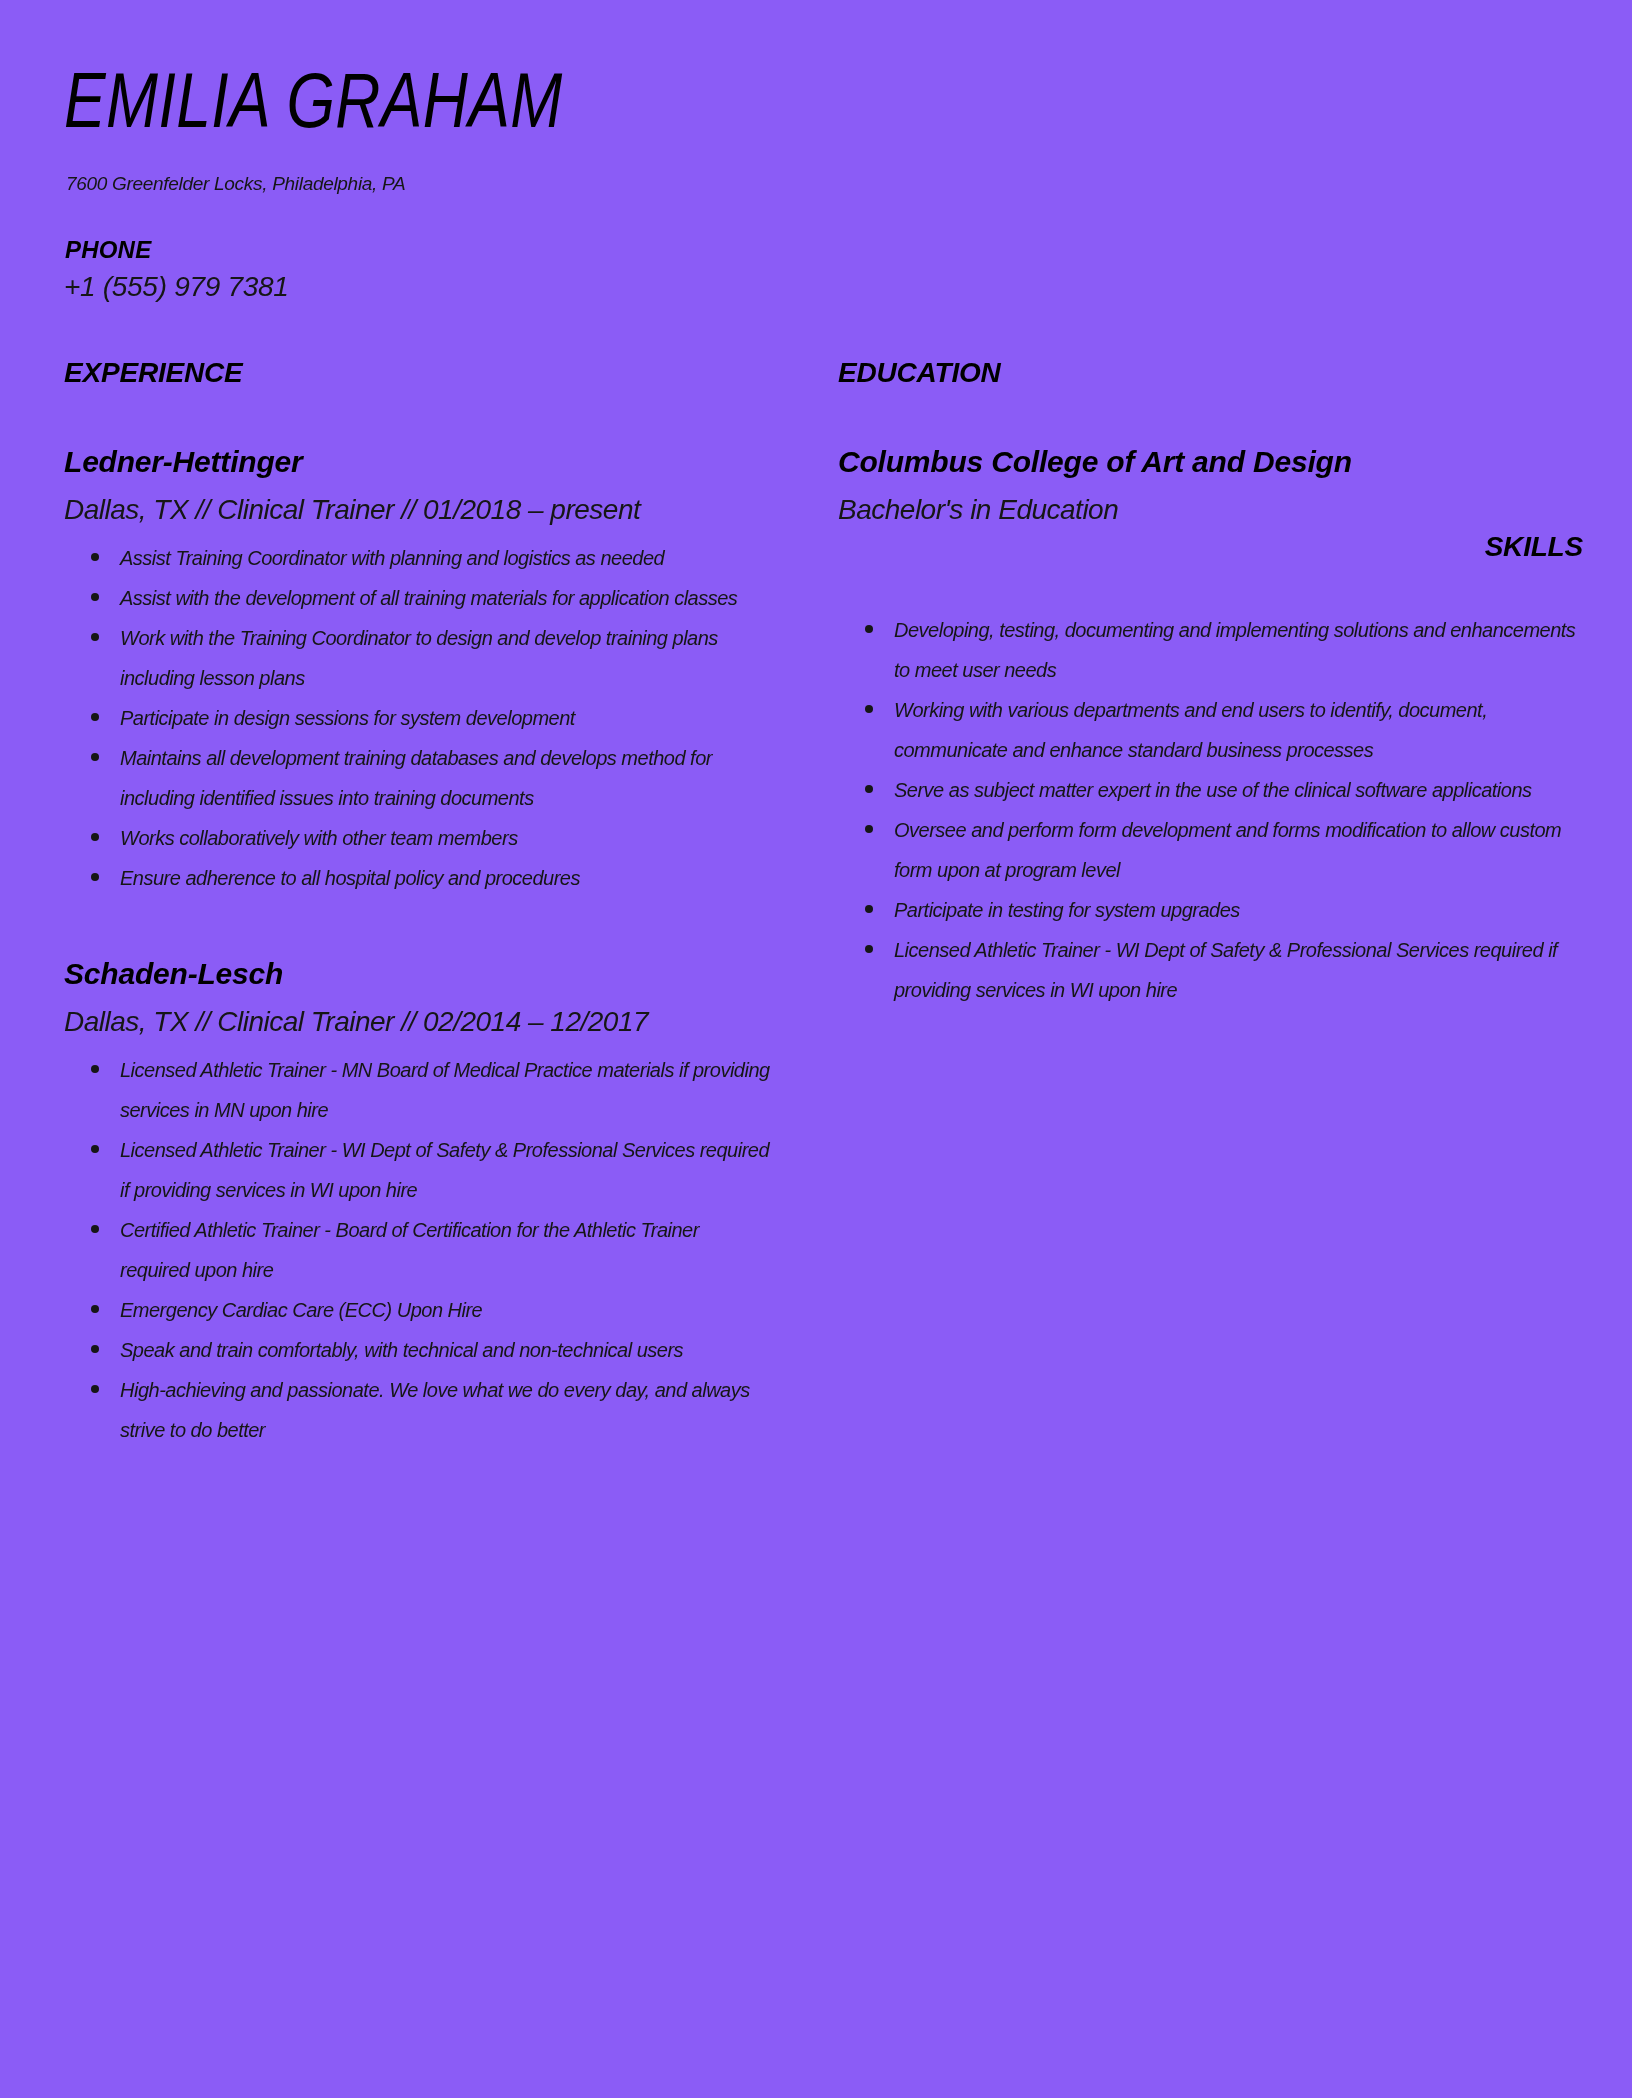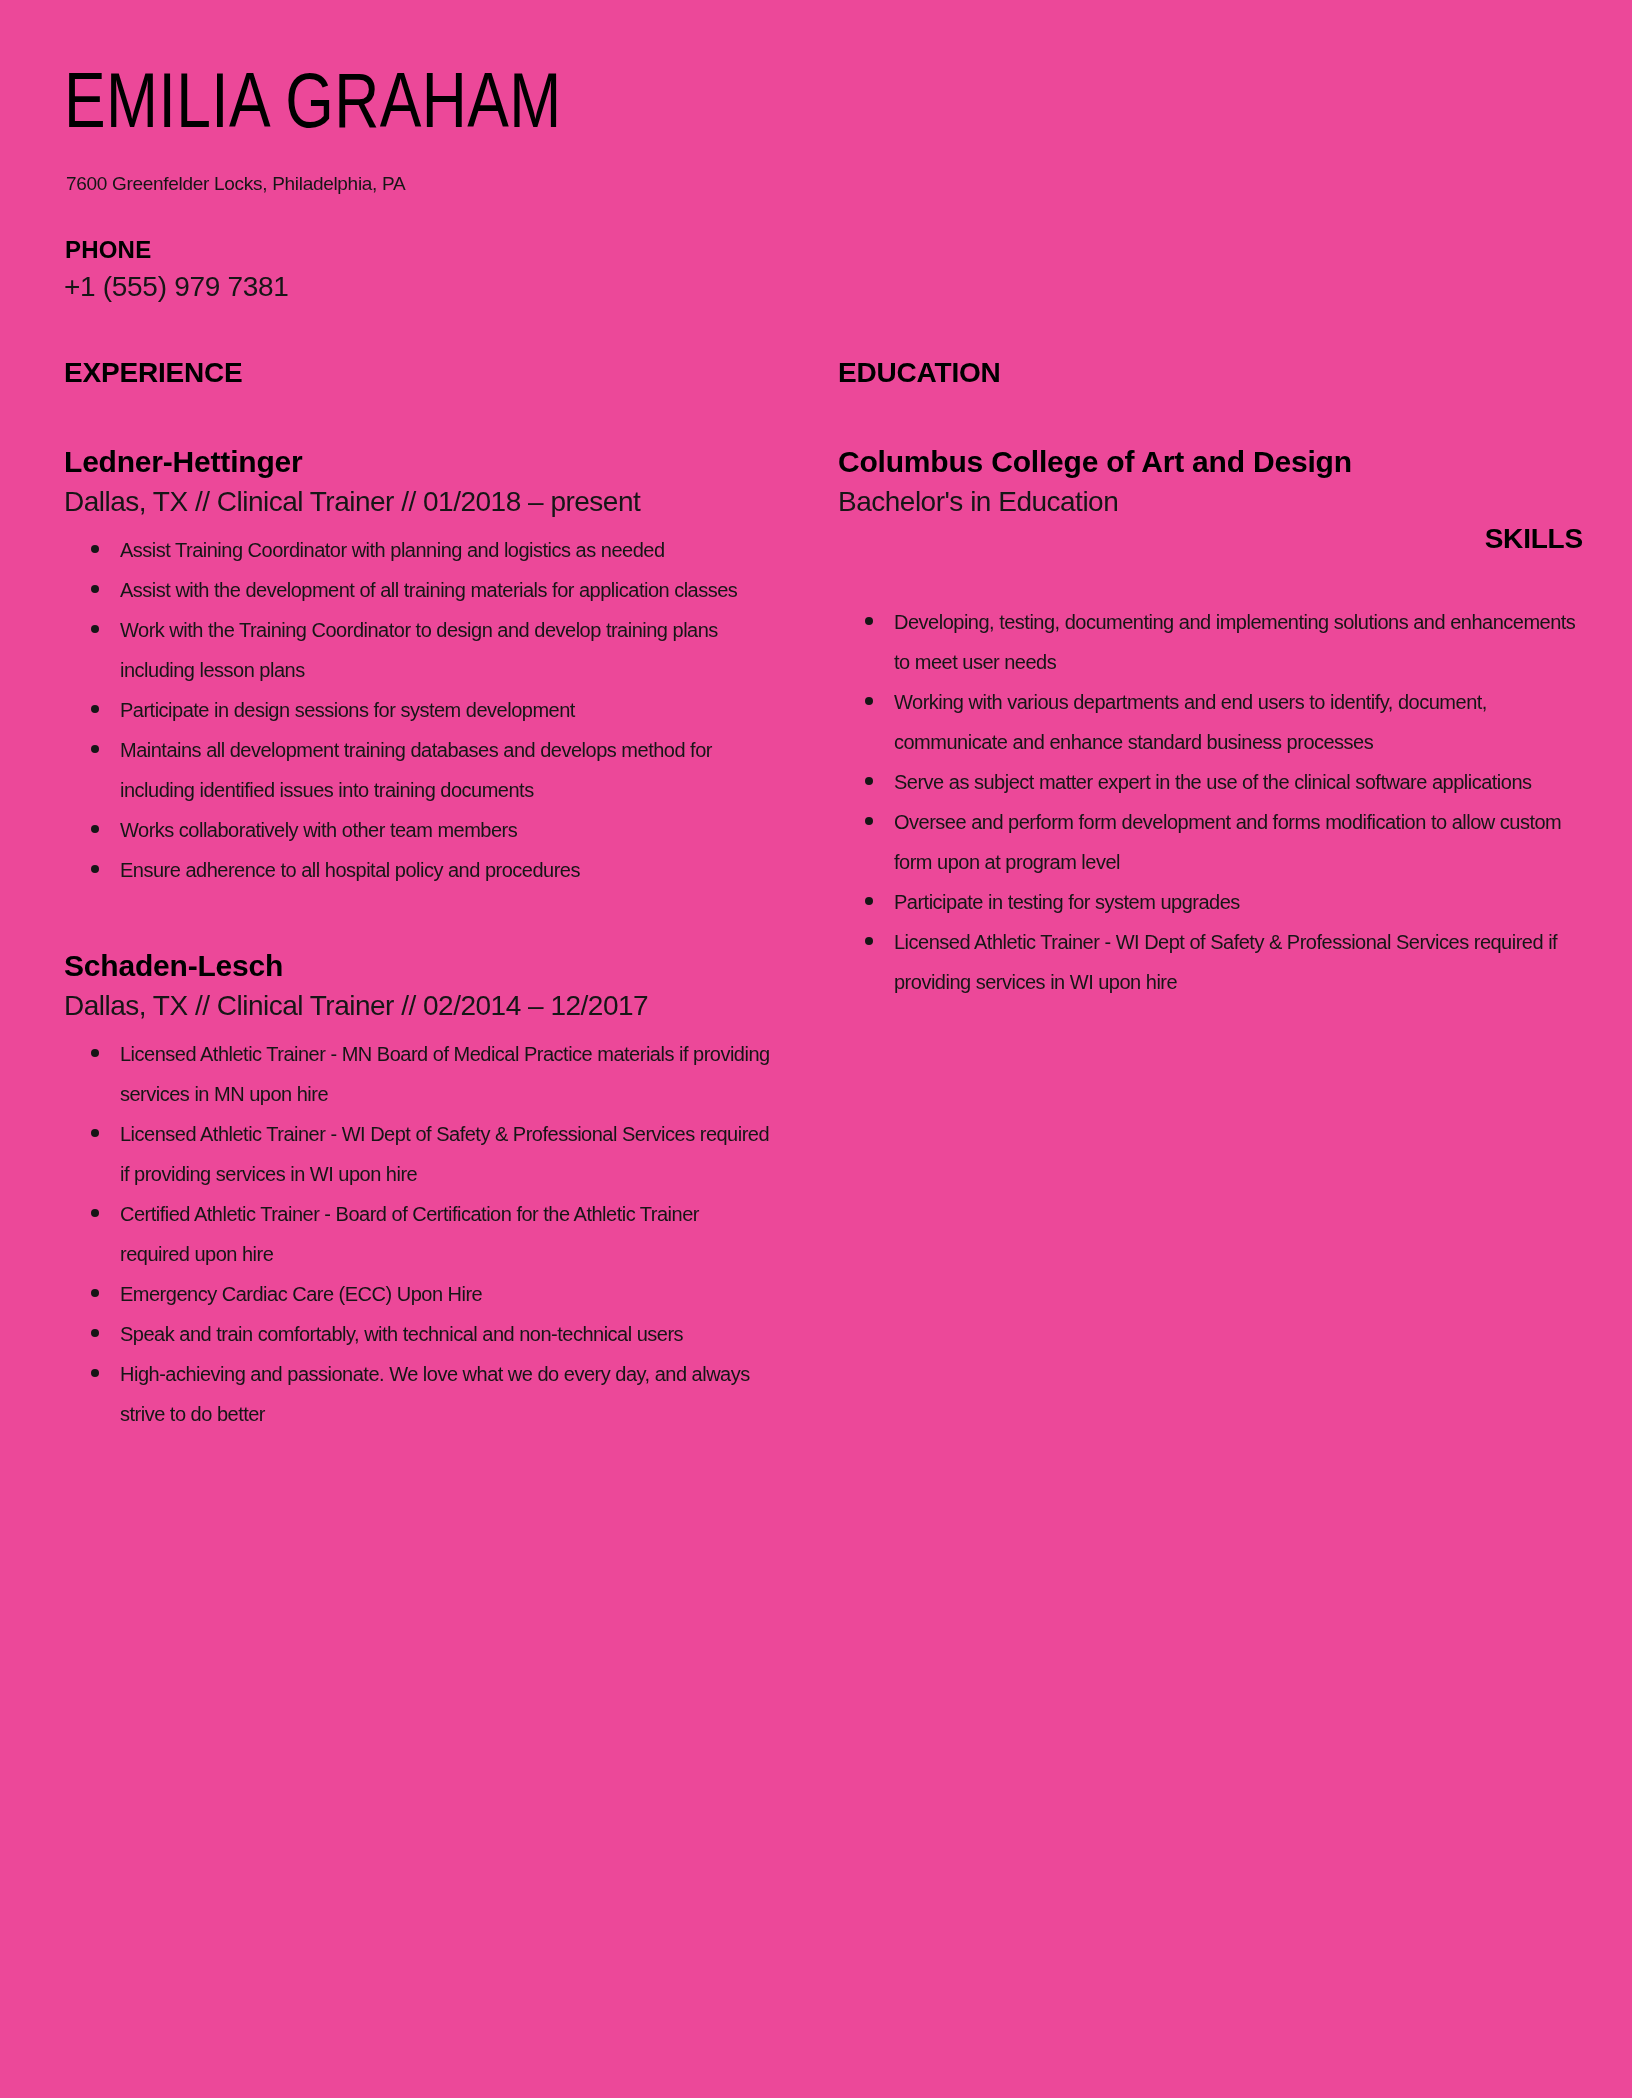--- a/index.html
+++ b/index.html
@@ -11,21 +11,22 @@
     height: 2098px;
     background: #ffffff;
     font-family: "Liberation Sans", sans-serif;
     color: #161616;
     position: relative;
     overflow: hidden;
   }
   .page {
     position: absolute;
     inset: 0;
-    background: #ec4899;
+    background: #8b5cf6;
+    font-style: italic;
   }
 
   
   .candidate-name {
     position: absolute;
     left: 64px;
     top: 58px;
     margin: 0;
     font-size: 78px;
     font-weight: 400;
@@ -83,21 +84,21 @@
     margin: 54px 0 0 0;
     font-size: 30px;
     font-weight: 700;
     line-height: 36px;
     letter-spacing: -0.2px;
     color: #000000;
   }
   .job + .job h3.item-title { margin-top: 58px; }
 
   .meta {
-    margin-top: 2px;
+    margin-top: 10px;
     font-size: 28px;
     line-height: 40px;
     letter-spacing: -0.5px;
   }
 
   ul.bullets {
     list-style: none;
     margin: 8px 0 0 0;
     padding: 0 0 0 56px;
     font-size: 20px;

